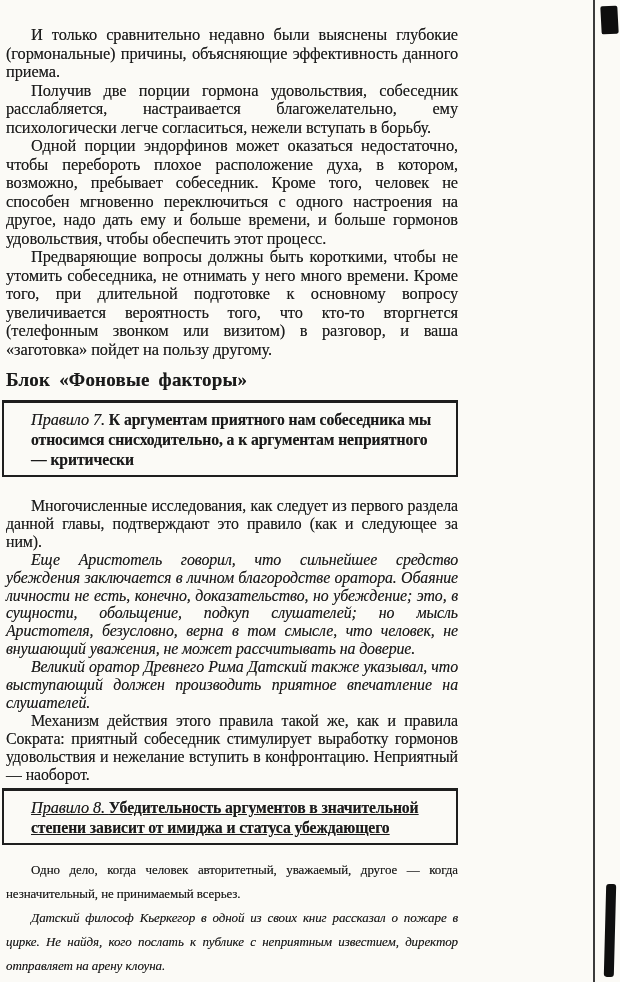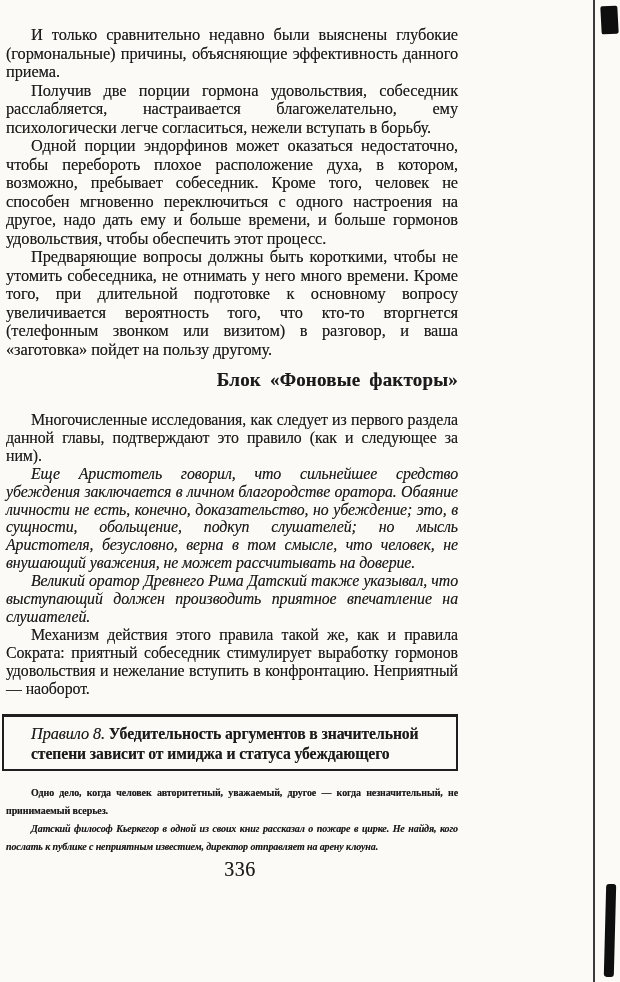--- a/index.html
+++ b/index.html
@@ -24,41 +24,41 @@
   .para {
     margin: 0;
     text-indent: 25px;
     text-align: justify;
     letter-spacing: -0.1px;
   }
   .top-block .para { font-size: 16.4px; line-height: 18.5px; }
   .mid-block { margin-top: 20px; }
   .mid-block .para { font-size: 15.9px; line-height: 17.9px; }
   .bottom-block { margin-top: 13px; }
-  .bottom-block .para { font-size: 10px; line-height: 18px; font-weight: bold; }
+  .bottom-block .para { font-size: 13px; line-height: 24px; }
   .italic { font-style: italic; }
 
   .section-heading {
     margin: 9px 0 0 0;
-    text-align: right;
+    text-align: left;
     font-size: 19px;
     font-weight: bold;
     word-spacing: 4px;
     letter-spacing: 0.2px;
     line-height: 23px;
   }
 
   .rule-box {
     margin: 9px 0 0 -4px;
     border: 2.5px solid #1e1e1e;
     border-top-width: 3px;
     padding: 7px 10px 5px 27px;
     background: transparent;
   }
-  .rule-box.second { margin-top: 16px; }
+  .rule-box.second { margin-top: 4px; text-decoration: underline; }
   .rule-text {
     margin: 0;
     font-size: 15.7px;
     line-height: 20px;
     text-align: left;
     letter-spacing: -0.1px;
   }
   .rule-label {
     font-style: italic;
     font-weight: normal;
@@ -105,20 +105,23 @@
 
   <div class="top-block">
     <p class="para">И только сравнительно недавно были выяснены глубокие (гормональные) причины, объясняющие эффективность данного приема.</p>
     <p class="para">Получив две порции гормона удовольствия, собеседник расслабляется, настраивается благожелательно, ему психологически легче согласиться, нежели вступать в борьбу.</p>
     <p class="para">Одной порции эндорфинов может оказаться недостаточно, чтобы перебороть плохое расположение духа, в котором, возможно, пребывает собеседник. Кроме того, человек не способен мгновенно переключиться с одного настроения на другое, надо дать ему и больше времени, и больше гормонов удовольствия, чтобы обеспечить этот процесс.</p>
     <p class="para">Предваряющие вопросы должны быть короткими, чтобы не утомить собеседника, не отнимать у него много времени. Кроме того, при длительной подготовке к основному вопросу увеличивается вероятность того, что кто-то вторгнется (телефонным звонком или визитом) в разговор, и ваша «заготовка» пойдет на пользу другому.</p>
   </div>
 
   <h2 class="section-heading">Блок «Фоновые факторы»</h2>
 
+  <div class="rule-box">
+    <p class="rule-text"><em class="rule-label">Правило 7.</em> <b class="rule-body">К аргументам приятного нам собеседника мы относимся снисходительно, а к аргументам неприятного — критически</b></p>
+  </div>
 
   <div class="mid-block">
     <p class="para">Многочисленные исследования, как следует из первого раздела данной главы, подтверждают это правило (как и следующее за ним).</p>
     <p class="para italic">Еще Аристотель говорил, что сильнейшее средство убеждения заключается в личном благородстве оратора. Обаяние личности не есть, конечно, доказательство, но убеждение; это, в сущности, обольщение, подкуп слушателей; но мысль Аристотеля, безусловно, верна в том смысле, что человек, не внушающий уважения, не может рассчитывать на доверие.</p>
     <p class="para italic">Великий оратор Древнего Рима Датский также указывал, что выступающий должен производить приятное впечатление на слушателей.</p>
     <p class="para">Механизм действия этого правила такой же, как и правила Сократа: приятный собеседник стимулирует выработку гормонов удовольствия и нежелание вступить в конфронтацию. Неприятный — наоборот.</p>
   </div>
 
   <div class="rule-box second">
     <p class="rule-text"><em class="rule-label">Правило 8.</em> <b class="rule-body">Убедительность аргументов в значительной степени зависит от имиджа и статуса убеждающего</b></p>

